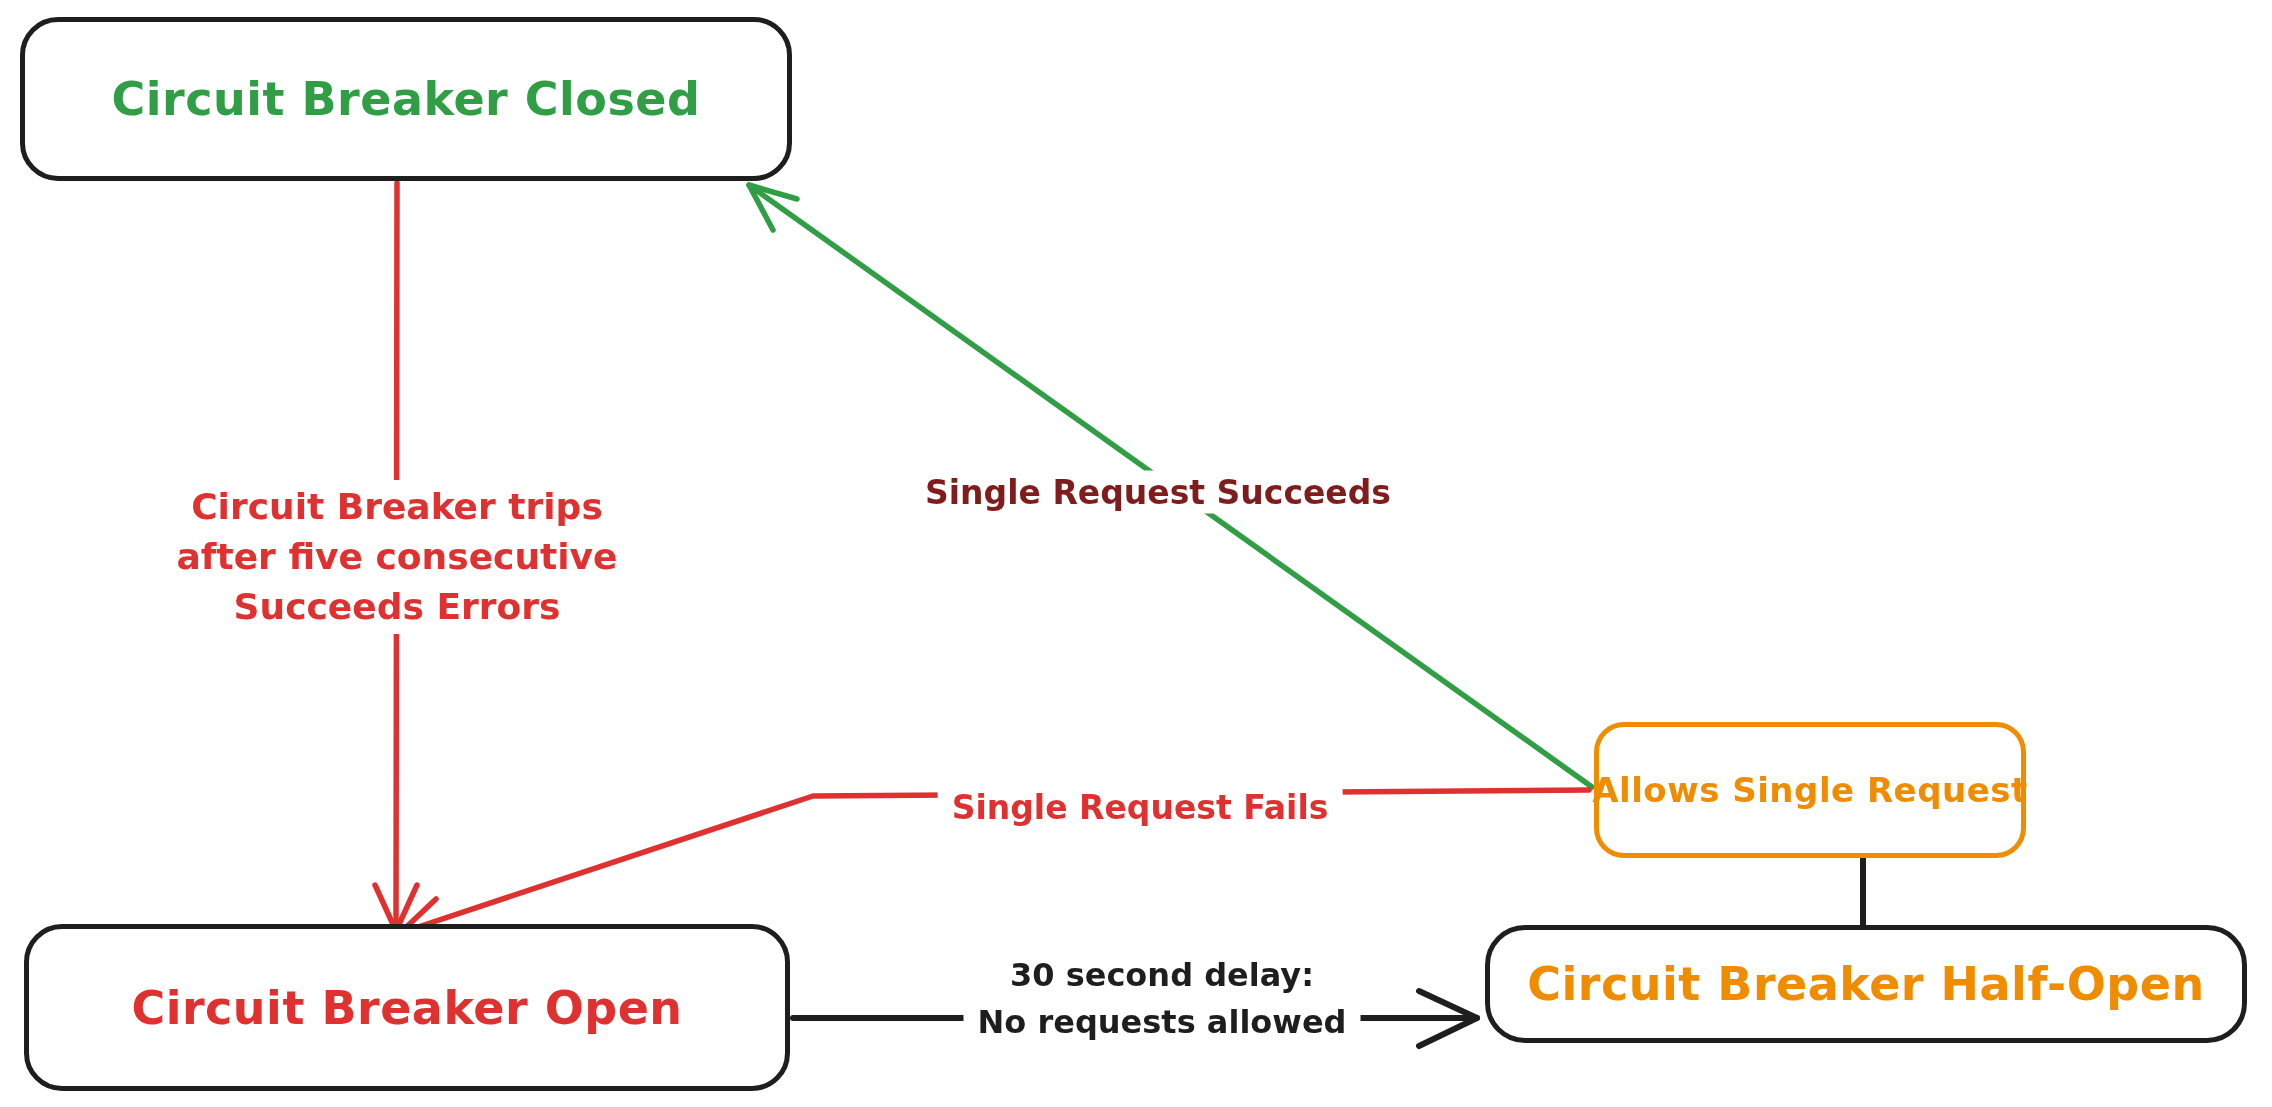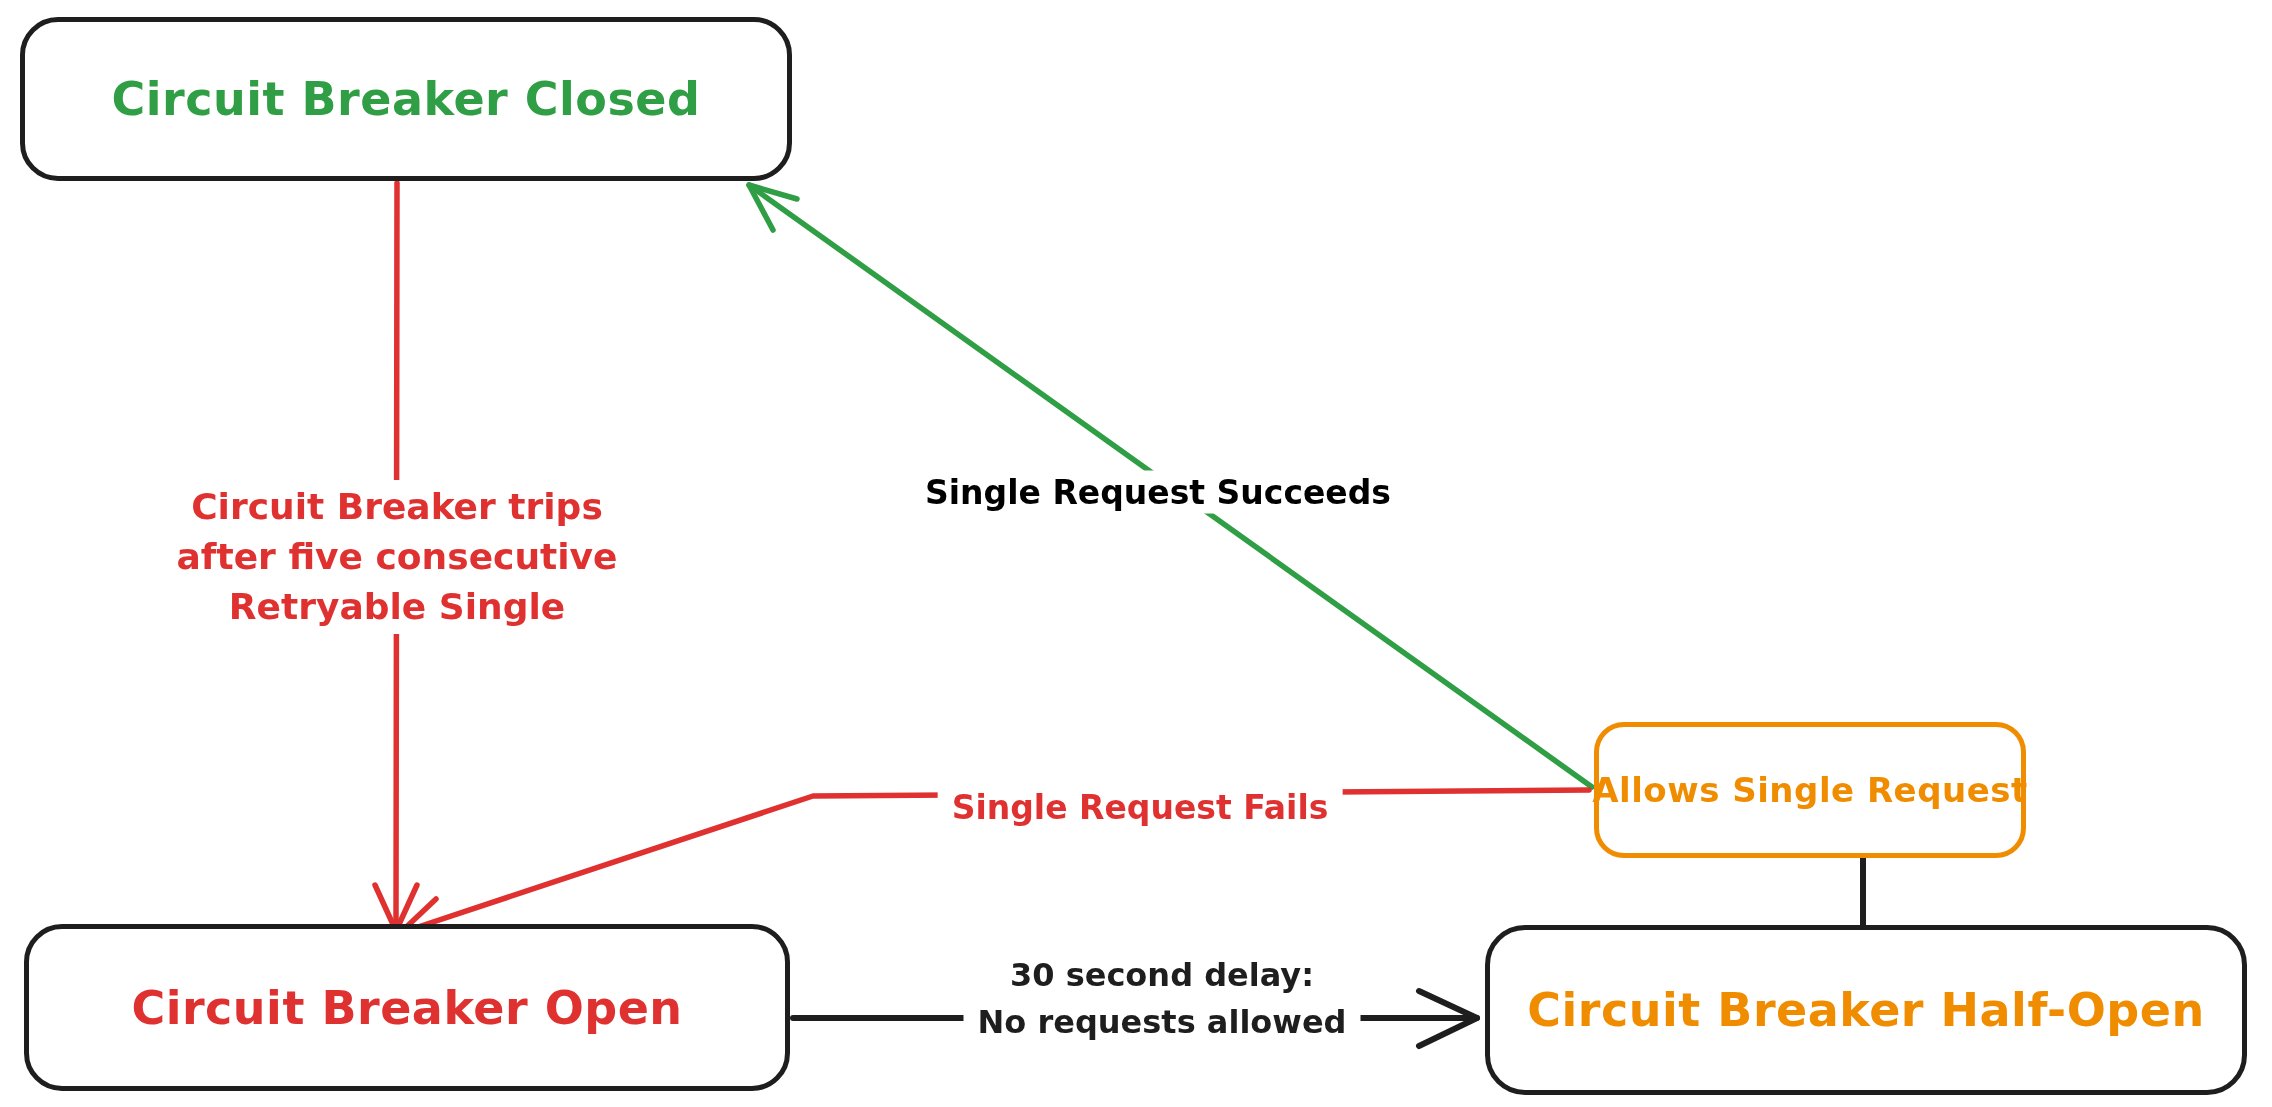--- a/index.html
+++ b/index.html
@@ -46,21 +46,21 @@
     text-align: center;
     font-weight: bold;
     white-space: nowrap;
     padding: 2px 14px;
   }
   .lbl-lg { font-size: 33px; }
   .lbl-multi { font-size: 36px; line-height: 50px; }
   .lbl-delay { font-size: 32px; line-height: 47px; }
   #node-closed   { left: 20px;   top: 17px;  width: 772px; height: 164px; border-radius: 38px; }
   #node-open     { left: 24px;   top: 924px; width: 766px; height: 167px; border-radius: 38px; }
-  #node-halfopen { left: 1485px; top: 925px; width: 762px; height: 170px; border-radius: 40px; }
+  #node-halfopen { left: 1485px; top: 925px; width: 762px; height: 118px; border-radius: 40px; }
   #node-allows   { left: 1594px; top: 722px; width: 432px; height: 136px; border-radius: 30px; }
   #node-allows .node-title { font-size: 34px; }
   #label-trip     { left: 397px;  top: 557px; }
   #label-succeeds { left: 1158px; top: 492px; }
   #label-fails    { left: 1140px; top: 807px; }
   #label-delay    { left: 1162px; top: 999px; }
 </style>
 </head>
 <body>
 
@@ -105,24 +105,24 @@
     <span class="node-title" style="color: rgb(240, 140, 0);">Circuit Breaker Half-Open</span>
   </div>
 
   <div class="node" id="node-allows" style="border-color: rgb(240, 140, 0);">
     <span class="node-title" style="color: rgb(240, 140, 0);">Allows Single Request</span>
   </div>
 
   <div class="edge-label lbl-multi" id="label-trip" style="color: rgb(224, 49, 49);">
     <div>Circuit Breaker trips</div>
     <div>after five consecutive</div>
-    <div>Retryable Single</div>
+    <div>Succeeds Errors</div>
   </div>
 
-  <div class="edge-label lbl-lg" id="label-succeeds" style="color: #000000;">Single Request Succeeds</div>
+  <div class="edge-label lbl-lg" id="label-succeeds" style="color: #7f1d1d;">Single Request Succeeds</div>
 
   <div class="edge-label lbl-lg" id="label-fails" style="color: rgb(224, 49, 49);">Single Request Fails</div>
 
   <div class="edge-label lbl-delay" id="label-delay" style="color: rgb(30, 30, 30);">
     <div>30 second delay:</div>
     <div>No requests allowed</div>
   </div>
 
 </div>
 

